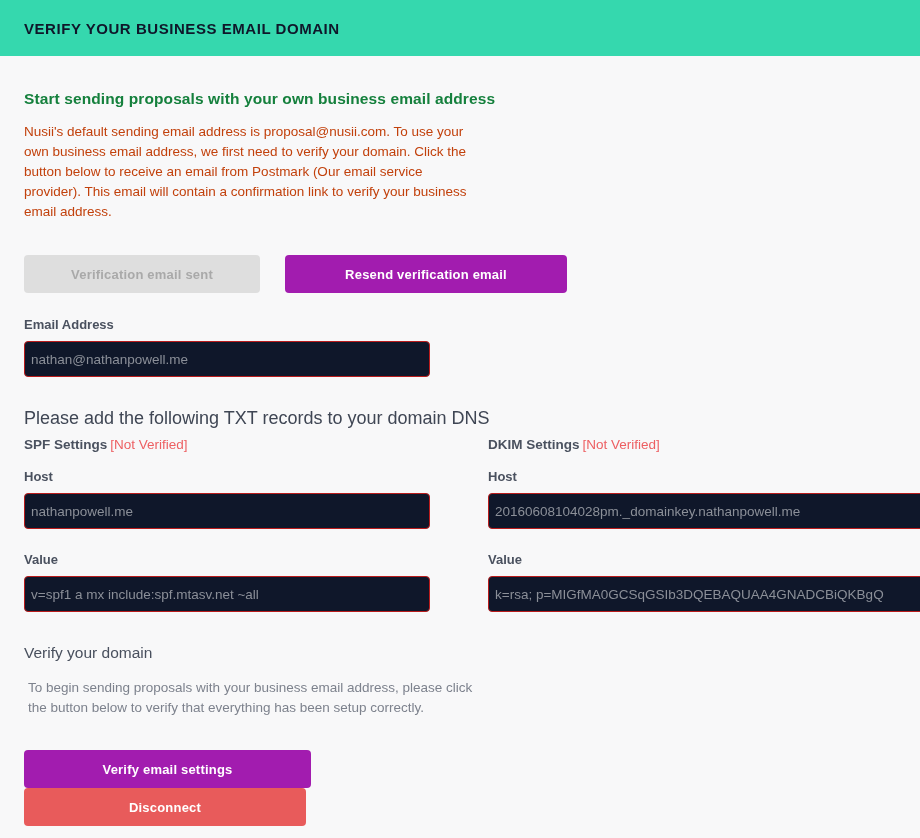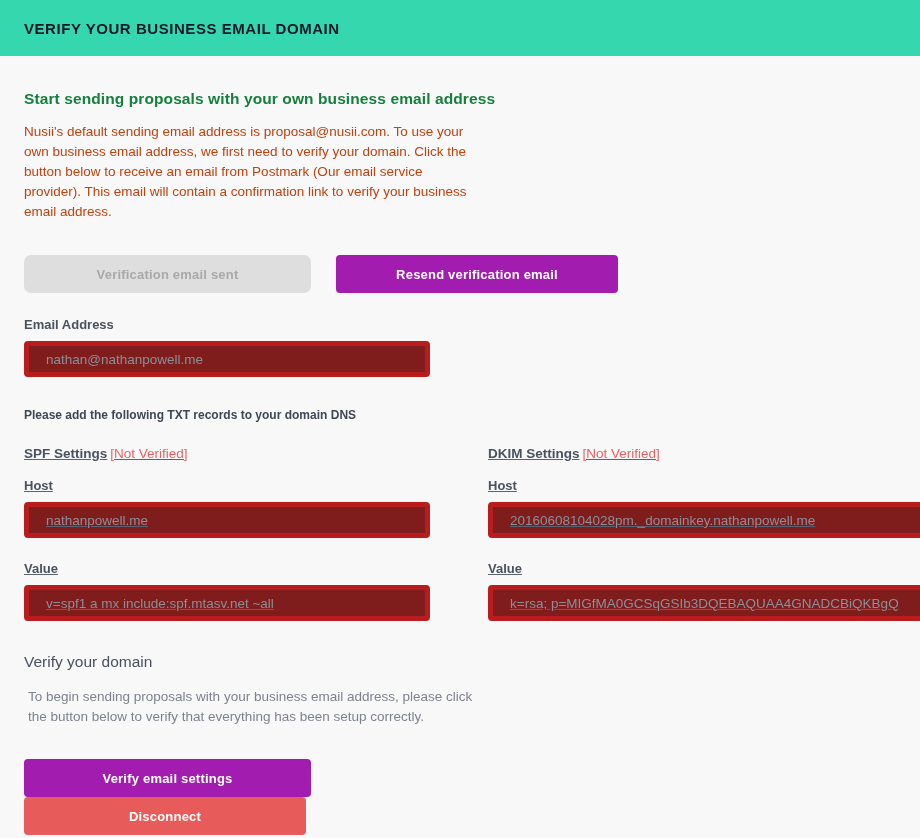--- a/index.html
+++ b/index.html
@@ -65,25 +65,24 @@
     font-family: "Liberation Sans", sans-serif;
     font-size: 13px;
     font-weight: bold;
     letter-spacing: 0.2px;
     display: flex;
     align-items: center;
     justify-content: center;
     padding: 0 10px;
   }
   .btn-disabled {
-    width: 287px;
+    width: 236px;
     background: #dedede;
     color: #a9a9a9;
     cursor: default;
-    border-radius: 7px;
   }
   .btn-green {
     background: #a21caf;
     color: #ffffff;
     cursor: pointer;
   }
   .btn-red {
     background: #e85b5b;
     color: #ffffff;
     cursor: pointer;
@@ -96,45 +95,44 @@
     font-size: 13px;
     font-weight: bold;
     color: #4a515f;
     display: block;
     margin-bottom: 9px;
   }
   .text-input {
     display: block;
     width: 406px;
     height: 36px;
-    background: #7f1d1d;
-    border: 5px solid #b91c1c;
+    background: #0f172a;
+    border: 1px solid #b91c1c;
     border-radius: 4px;
-    padding: 0 17px;
+    padding: 0 6px;
     font-family: "Liberation Sans", sans-serif;
     font-size: 13.5px;
     color: #8b8f98;
     outline: none;
     text-overflow: clip;
   }
   .text-input::placeholder { color: #9a9ea6; }
   .text-input.wide { width: 468px; }
 
   
   h3.records-title {
     margin: 31px 0 0 0;
-    font-size: 12px;
-    font-weight: bold;
+    font-size: 18px;
+    font-weight: normal;
     color: #3f4654;
   }
 
   .cols {
     display: flex;
-    margin-top: 24px;
-    text-decoration: underline;
+    margin-top: 8px;
   }
   .col { width: 406px; }
   .col + .col { margin-left: 58px; }
 
   .settings-head {
     font-size: 13.5px;
     font-weight: bold;
     color: #4a515f;
     margin-bottom: 17px;
   }

